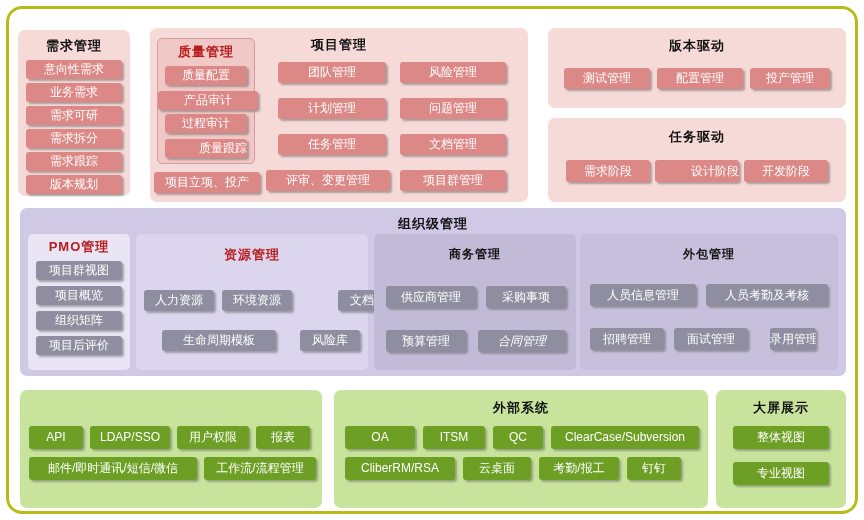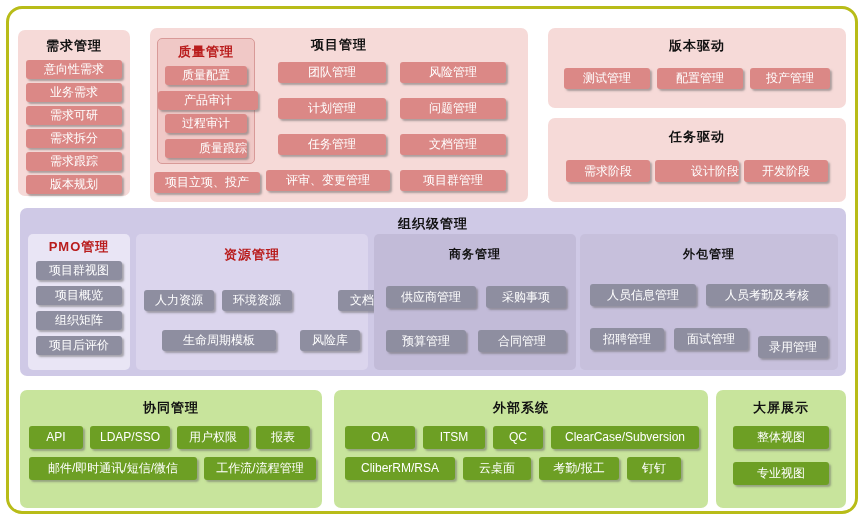--- a/index.html
+++ b/index.html
@@ -108,35 +108,34 @@
       <div class="item gitem h21" style="left:164px;top:56px;width:60px;margin-left:38px;">文档库</div>
       <div class="item gitem h21" style="left:26px;top:96px;width:114px;">生命周期模板</div>
       <div class="item gitem h21" style="left:164px;top:96px;width:60px;">风险库</div>
     </div>
 
     <div class="subbox" style="left:354px;top:26px;width:202px;height:136px;background:#c2bbd8;">
       <div class="ptitle" style="position:absolute;left:0;right:0;top:12px;font-size:12px;">商务管理</div>
       <div class="item gitem h22" style="left:12px;top:52px;width:90px;">供应商管理</div>
       <div class="item gitem h22" style="left:112px;top:52px;width:80px;">采购事项</div>
       <div class="item gitem h22" style="left:12px;top:96px;width:80px;">预算管理</div>
-      <div class="item gitem h22" style="left:104px;top:96px;width:88px;">合同管理</div>
+      <div class="item gitem h22" style="left:104px;top:96px;width:88px;font-style:italic;">合同管理</div>
     </div>
 
     <div class="subbox" style="left:560px;top:26px;width:258px;height:136px;background:#c7c0dc;">
       <div class="ptitle" style="position:absolute;left:0;right:0;top:12px;font-size:12px;">外包管理</div>
       <div class="item gitem h22" style="left:126px;top:50px;width:122px;">人员考勤及考核</div>
       <div class="item gitem h22" style="left:10px;top:50px;width:106px;">人员信息管理</div>
       <div class="item gitem h22" style="left:10px;top:94px;width:74px;">招聘管理</div>
       <div class="item gitem h22" style="left:94px;top:94px;width:74px;">面试管理</div>
-      <div class="item gitem h22" style="left:178px;top:94px;width:70px;margin-top:8px;">录用管理</div>
+      <div class="item gitem h22" style="left:190px;top:94px;width:46px;">录用管理</div>
     </div>
   </div>
 
   <div class="panel grn" style="left:20px;top:390px;width:302px;height:118px;">
-    <div class="ptitle abs" style="top:9px;">协同管理</div>
     <div class="flexrow" style="left:9px;top:36px;gap:7px;">
       <div class="item grnitem h23" style="width:54px;">API</div>
       <div class="item grnitem h23" style="width:80px;">LDAP/SSO</div>
       <div class="item grnitem h23" style="width:72px;">用户权限</div>
       <div class="item grnitem h23" style="width:54px;">报表</div>
     </div>
     <div class="flexrow" style="left:9px;top:67px;gap:7px;">
       <div class="item grnitem h23" style="width:168px;">邮件/即时通讯/短信/微信</div>
       <div class="item grnitem h23" style="width:112px;">工作流/流程管理</div>
     </div>

